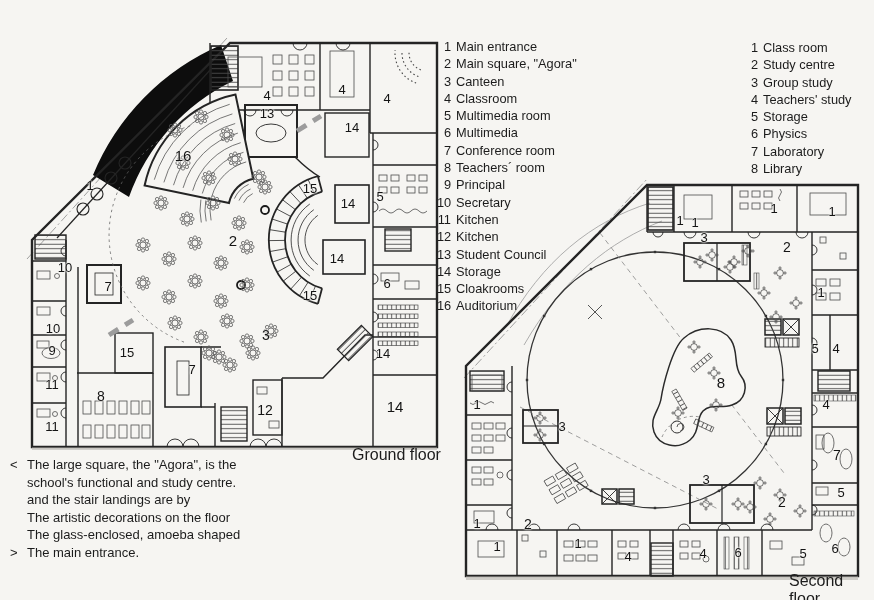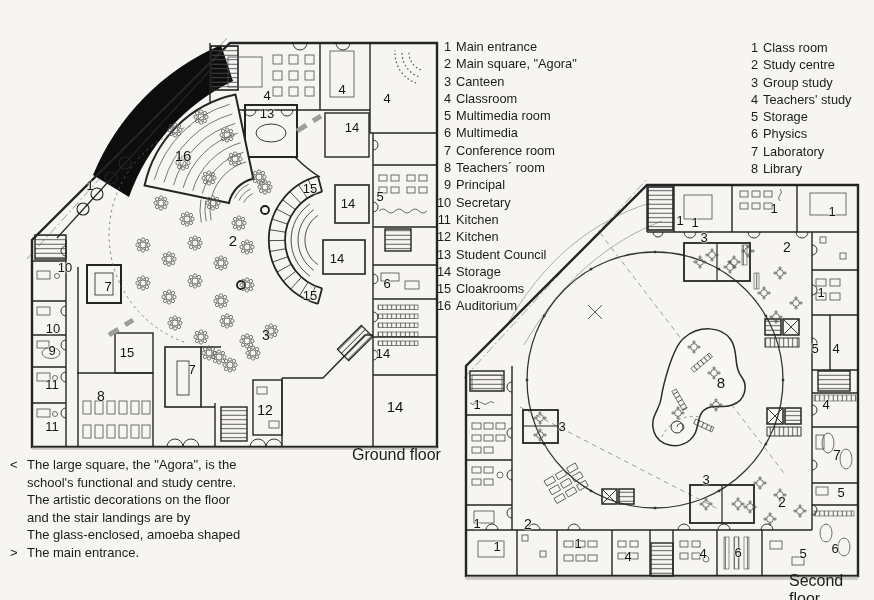--- a/index.html
+++ b/index.html
@@ -760,25 +760,25 @@
       <div class="cap-line">
         <span class="cap-marker">&lt;</span>
         <span>The large square, the "Agora", is the</span>
       </div>
       <div class="cap-line">
         <span class="cap-marker"></span>
         <span>school's functional and study centre.</span>
       </div>
       <div class="cap-line">
         <span class="cap-marker"></span>
-        <span>The artistic decorations on the floor</span>
+        <span>and the stair landings are by</span>
       </div>
       <div class="cap-line">
         <span class="cap-marker"></span>
-        <span>and the stair landings are by</span>
+        <span>The artistic decorations on the floor</span>
       </div>
       <div class="cap-line">
         <span class="cap-marker"></span>
       </div>
       <div class="cap-line">
         <span class="cap-marker"></span>
         <span>The glass-enclosed, amoeba shaped</span>
       </div>
       <div class="cap-line">
         <span class="cap-marker"></span>

